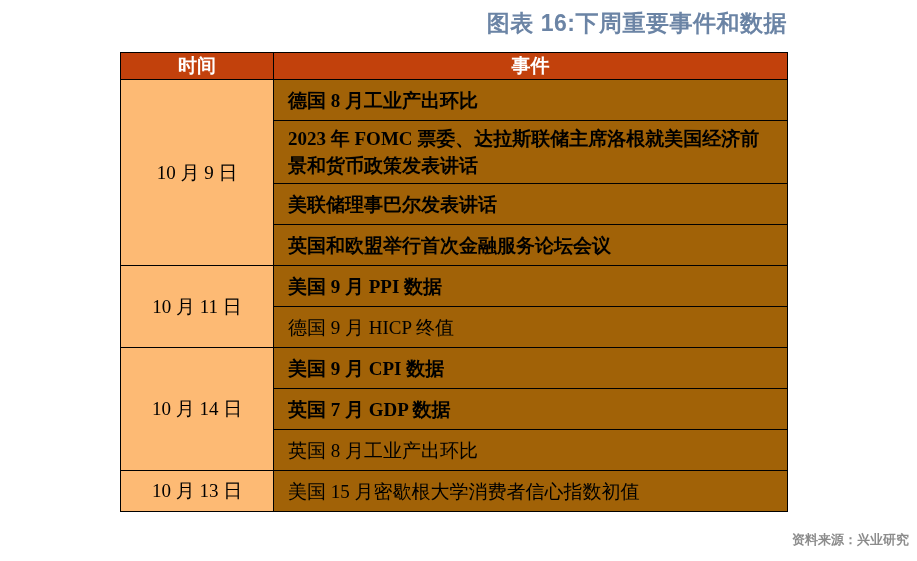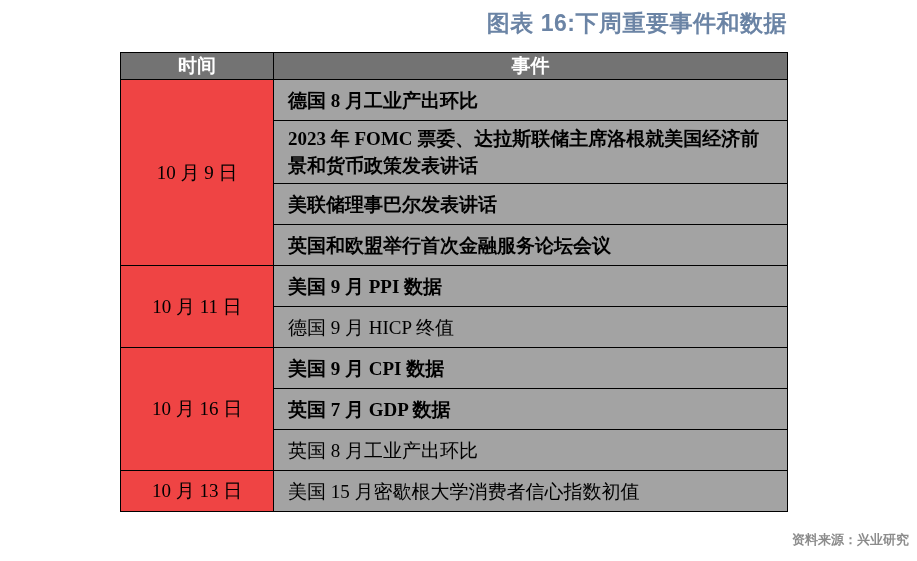--- a/index.html
+++ b/index.html
@@ -29,42 +29,42 @@
     width: 667px;
     border-collapse: collapse;
     table-layout: fixed;
   }
   table.events-table col.time-col  { width: 153px; }
   table.events-table col.event-col { width: 514px; }
   table.events-table th, table.events-table td {
     border: 1.5px solid #000000;
   }
   thead th {
-    background: #737373;
+    background: #c2410c;
     color: #ffffff;
     font-weight: bold;
     font-size: 19px;
     height: 24px;
     text-align: center;
     vertical-align: middle;
   }
   td.date-cell {
     text-align: center;
     vertical-align: middle;
     font-size: 19px;
     color: #000000;
-    background: #ef4444;
+    background: #fdba74;
   }
   td.event-cell {
     vertical-align: middle;
     font-size: 19px;
     line-height: 27px;
     padding: 4px 10px 4px 14px;
     color: #000000;
-    background: #a3a3a3;
+    background: #a16207;
   }
   td.event-cell.ev-bold { font-weight: bold; }
   tr.row-normal { height: 41px; }
   tr.row-tall   { height: 62px; }
   .source-note {
     position: absolute;
     right: 8px;
     top: 531px;
     font-family: "Liberation Sans", "DejaVu Sans", sans-serif;
     font-weight: bold;
@@ -106,21 +106,21 @@
 
     <tr class="row-normal">
       <td class="date-cell" rowspan="2">10 月 11 日</td>
       <td class="event-cell ev-bold">美国 9 月 PPI 数据</td>
     </tr>
     <tr class="row-normal">
       <td class="event-cell">德国 9 月 HICP 终值</td>
     </tr>
 
     <tr class="row-normal">
-      <td class="date-cell" rowspan="3">10 月 16 日</td>
+      <td class="date-cell" rowspan="3">10 月 14 日</td>
       <td class="event-cell ev-bold">美国 9 月 CPI 数据</td>
     </tr>
     <tr class="row-normal">
       <td class="event-cell ev-bold">英国 7 月 GDP 数据</td>
     </tr>
     <tr class="row-normal">
       <td class="event-cell">英国 8 月工业产出环比</td>
     </tr>
 
     <tr class="row-normal">

